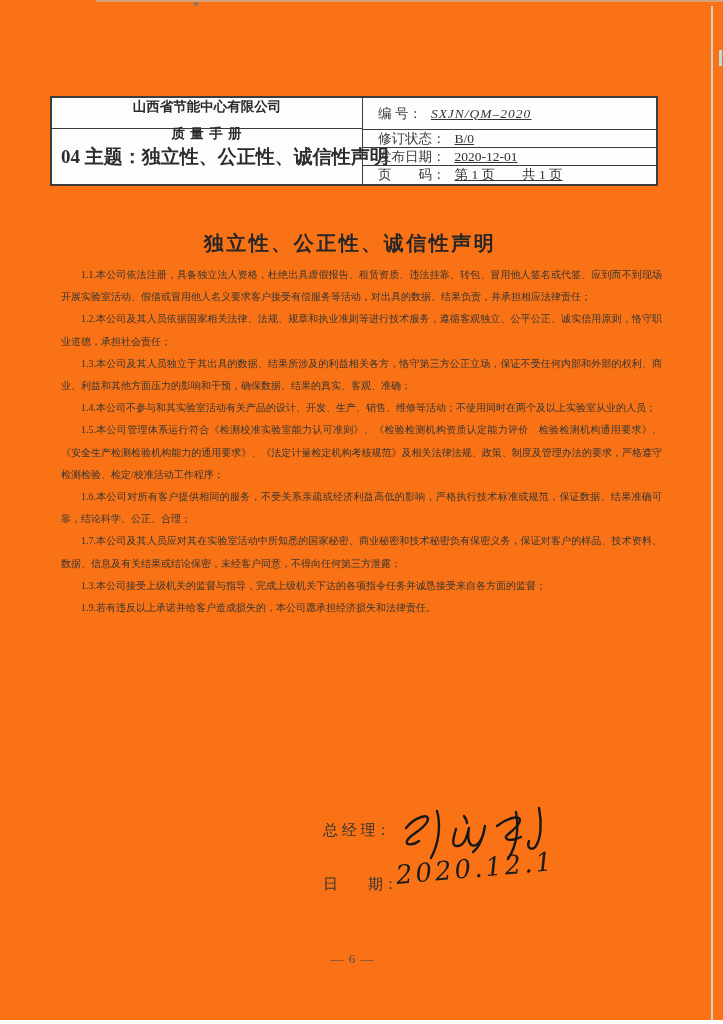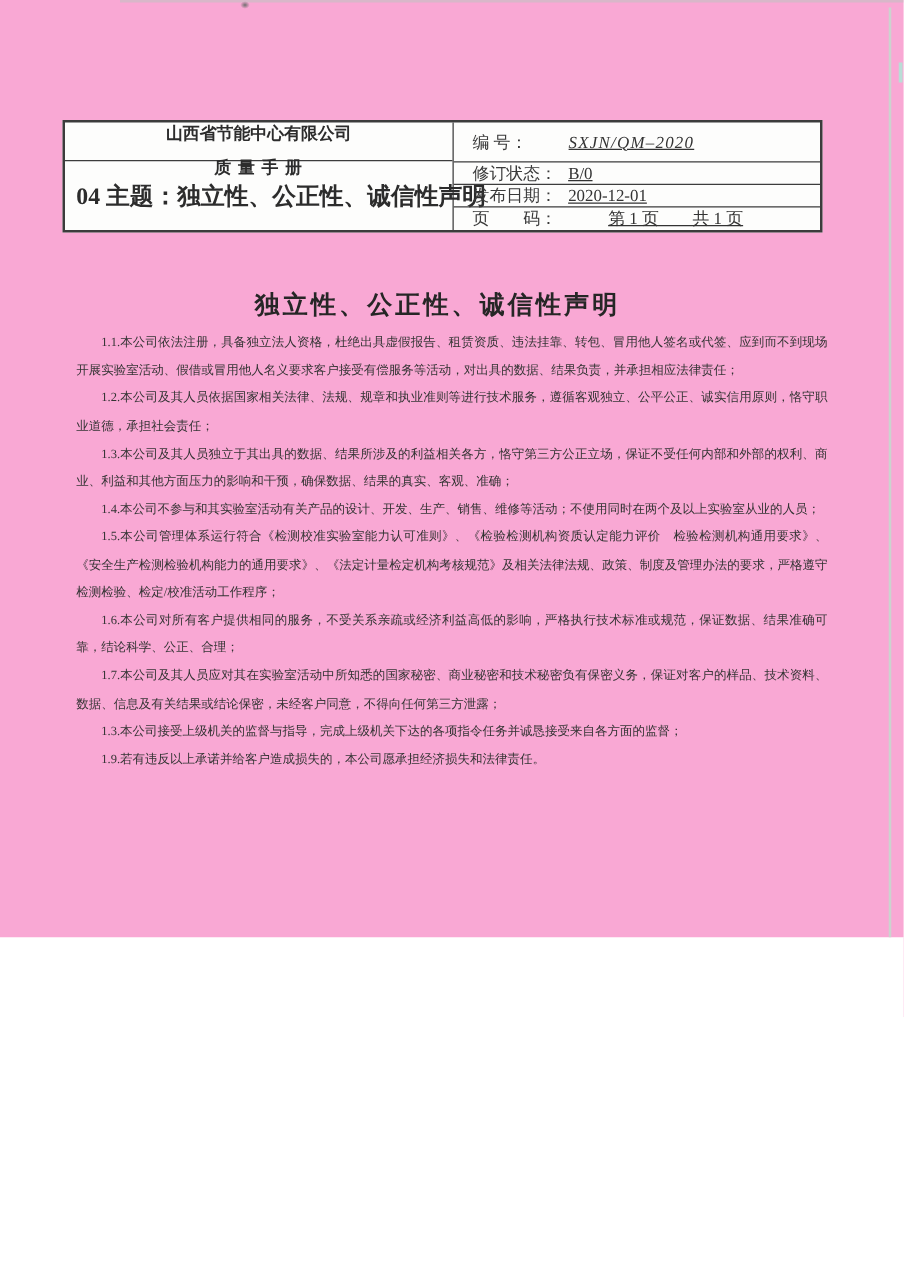--- a/index.html
+++ b/index.html
@@ -1,18 +1,18 @@
 <!DOCTYPE html>
 <html><head>
 <meta charset="utf-8">
 <style>
   html,body{margin:0;padding:0;background:#ffffff;}
   .page{
-    position:relative;width:723px;height:750px;overflow:hidden;
-    background:#f9a8d4;
+    position:relative;width:723px;height:1020px;overflow:hidden;
+    background:#f97316;
     font-family:"Liberation Serif","DejaVu Serif",serif;
     color:#343434;
   }
   
   .edge-top{position:absolute;left:96px;top:0;width:627px;height:2px;background:#c2c2c2;opacity:.6;}
   .speck{position:absolute;left:191px;top:0;width:10px;height:8px;
     background:radial-gradient(closest-side,#6f6f6f,rgba(255,255,255,0) 75%);}
   .edge-right{position:absolute;left:711px;top:6px;width:2px;height:1018px;background:#ccd3ce;}
   .teal-tick{position:absolute;left:719px;top:50px;width:3px;height:16px;background:#b9ded6;}
   
@@ -20,23 +20,23 @@
     border:2px solid #3c3c3c;display:flex;box-sizing:border-box;background:#fdfdfc;}
   .tcol-left{width:311px;border-right:1.5px solid #3c3c3c;display:flex;flex-direction:column;box-sizing:border-box;}
   .tcol-right{flex:1;display:flex;flex-direction:column;box-sizing:border-box;font-size:13.5px;}
   .cell-company{height:31px;border-bottom:1.5px solid #3c3c3c;box-sizing:border-box;
     text-align:center;font-weight:bold;font-size:13.5px;line-height:15px;padding-top:1px;color:#2c2c2c;}
   .cell-company .l2{letter-spacing:1px;margin-top:12px;}
   .cell-subject{flex:1;display:flex;align-items:center;padding-left:9px;
     font-weight:bold;font-size:19px;color:#2c2c2c;white-space:nowrap;}
   .cell-subject .gap{display:inline-block;width:12px;}
   .trow{display:flex;align-items:center;padding-left:15px;box-sizing:border-box;color:#3a3a3a;white-space:nowrap;}
-  .trow-no{height:35px;border-bottom:1.5px solid #3c3c3c;gap:24px;}
+  .trow-no{height:35px;border-bottom:1.5px solid #3c3c3c;}
   .trow-rev,.trow-date{height:18px;border-bottom:1.5px solid #3c3c3c;}
-  .trow-page{flex:1;gap:32px;}
+  .trow-page{flex:1;}
   .tlabel{color:#3a3a3a;}
   .tvalue{margin-left:9px;color:#333;text-decoration:underline;}
   .doc-no-value{font-style:italic;letter-spacing:1px;}
   
   .doc-title{position:absolute;left:0;top:230px;width:700px;text-align:center;
     font-size:20px;font-weight:bold;letter-spacing:2.5px;color:#262626;}
   
   .doc-body{position:absolute;left:61px;top:264px;width:601px;
     font-size:10px;line-height:22.2px;text-align:justify;color:#343434;}
   .doc-body p{margin:0;text-indent:2em;}

